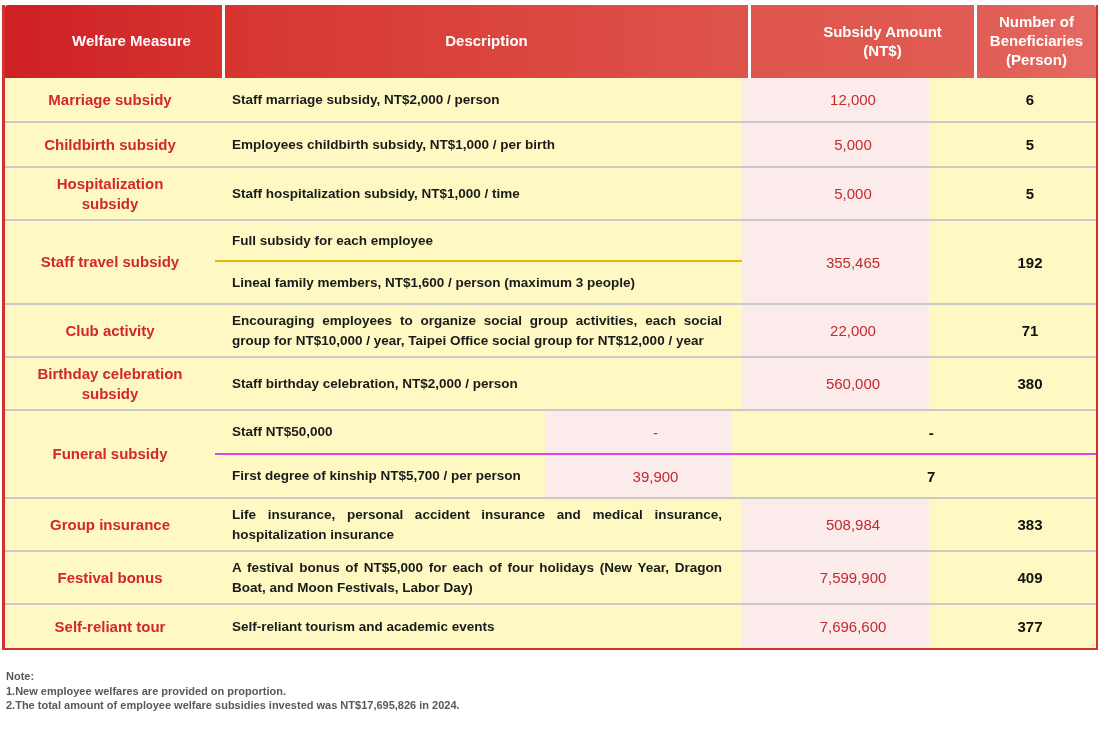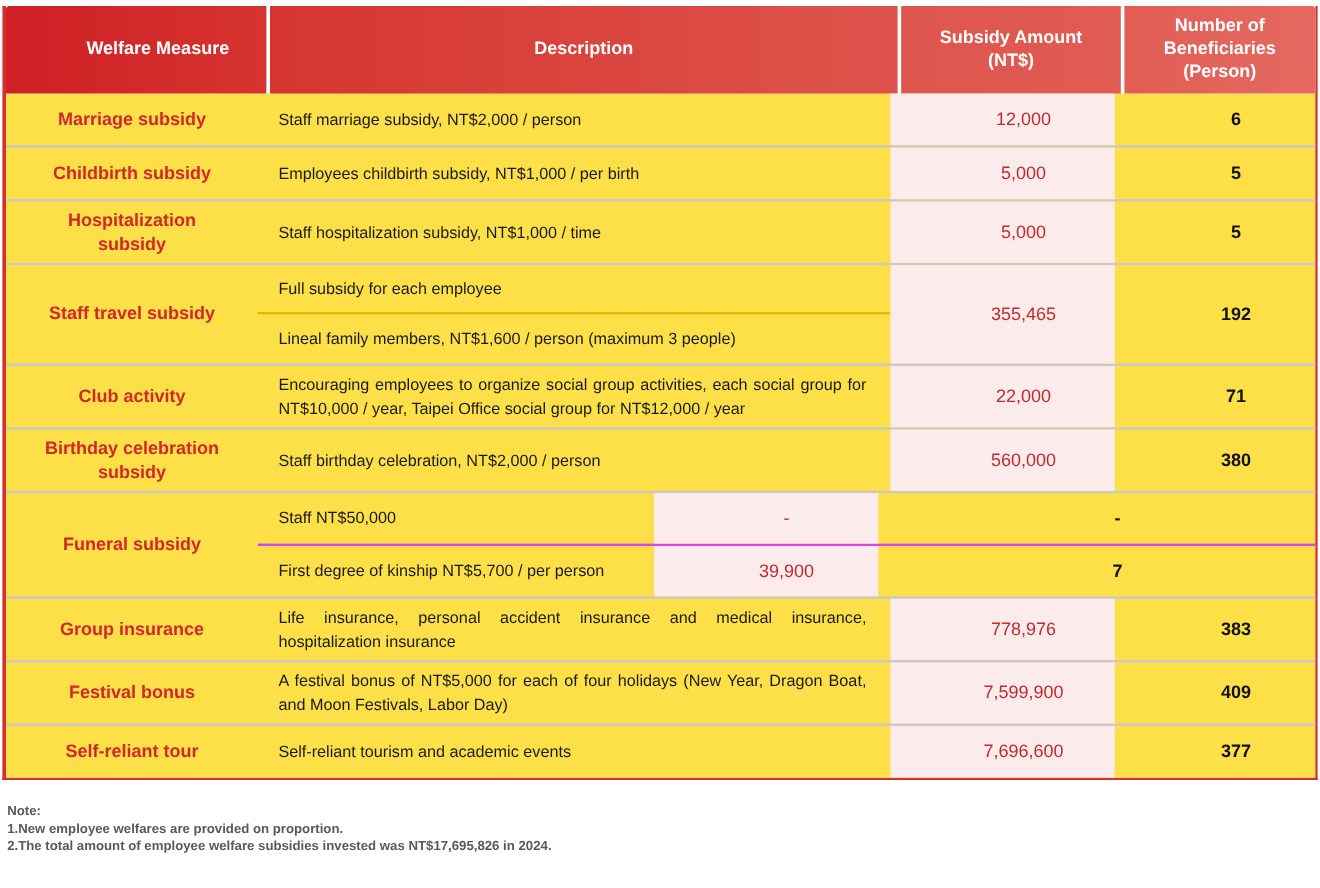--- a/index.html
+++ b/index.html
@@ -14,36 +14,36 @@
   }
   
   .thead{display:flex;gap:3px;height:73px;background:#ffffff;}
   .th{
     display:grid;place-content:center;text-align:center;
     color:#ffffff;font-weight:700;font-size:15px;line-height:1.25;
     white-space:pre-line;
   }
   .h1{width:181px;background:linear-gradient(90deg,#ce1f25,#d6342f);border-radius:3px 0 0 0;padding-left:36px;}
   .h2{width:523px;background:linear-gradient(90deg,#d6352f,#de544c);text-align:right;}
-  .h3{width:183px;background:linear-gradient(90deg,#de554d,#e15c54);}
+  .h3{width:183px;background:linear-gradient(90deg,#de554d,#e15c54);padding-left:40px;}
   .h4{flex:1;background:linear-gradient(90deg,#e15d55,#e46a61);border-radius:0 3px 0 0;}
   
-  .tbody{background:#fde047;}
+  .tbody{background:#fef9c3;}
   .group{display:flex;align-items:stretch;min-height:43px;}
   .group + .group{border-top:2px solid #c9c9c9;}
   .cell{display:grid;align-content:center;text-align:center;box-sizing:border-box;padding-left:35px;}
   .label{
     width:210px;flex-shrink:0;padding:6px 24px;
     color:#d2272b;font-weight:700;font-size:15px;line-height:1.3;
   }
   .desc-col{width:527px;flex-shrink:0;display:flex;flex-direction:column;box-sizing:border-box;}
   .desc{
     flex:1;min-height:41px;display:grid;align-content:center;
     text-align:justify;padding:6px 20px 6px 17px;box-sizing:border-box;
-    color:#1a1a1a;font-weight:400;font-size:13.5px;line-height:1.45;
+    color:#1a1a1a;font-weight:700;font-size:13.5px;line-height:1.45;
   }
   .desc-div{border-bottom:2px solid #eab308;}
   .amount{
     width:187px;flex-shrink:0;background:#fcebeb;
     color:#c32a2e;font-weight:400;font-size:15px;
   }
   .number{flex:1;color:#111111;font-weight:700;font-size:15px;}
   .sub-col{flex:1;display:flex;flex-direction:column;}
   .sub-row{flex:1;display:flex;align-items:stretch;min-height:42px;}
   .sub-div{border-bottom:2px solid #d946ef;}
@@ -132,21 +132,21 @@
             <div class="cell amount">39,900</div>
             <div class="cell number">7</div>
           </div>
         </div>
       </div>
       <div class="group">
         <div class="cell label">Group insurance</div>
         <div class="desc-col">
           <div class="desc">Life insurance, personal accident insurance and medical insurance, hospitalization insurance</div>
         </div>
-        <div class="cell amount">778,976</div>
+        <div class="cell amount">508,984</div>
         <div class="cell number">383</div>
       </div>
       <div class="group">
         <div class="cell label">Festival bonus</div>
         <div class="desc-col">
           <div class="desc">A festival bonus of NT$5,000 for each of four holidays (New Year, Dragon Boat, and Moon Festivals, Labor Day)</div>
         </div>
         <div class="cell amount">7,599,900</div>
         <div class="cell number">409</div>
       </div>

